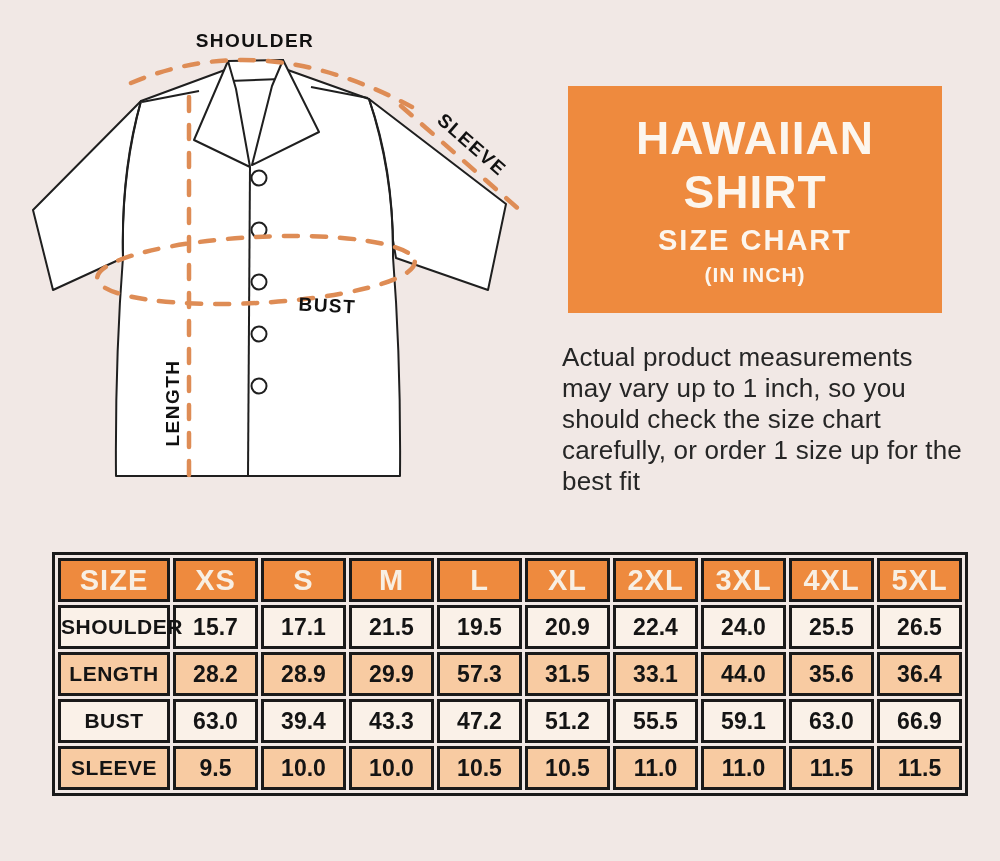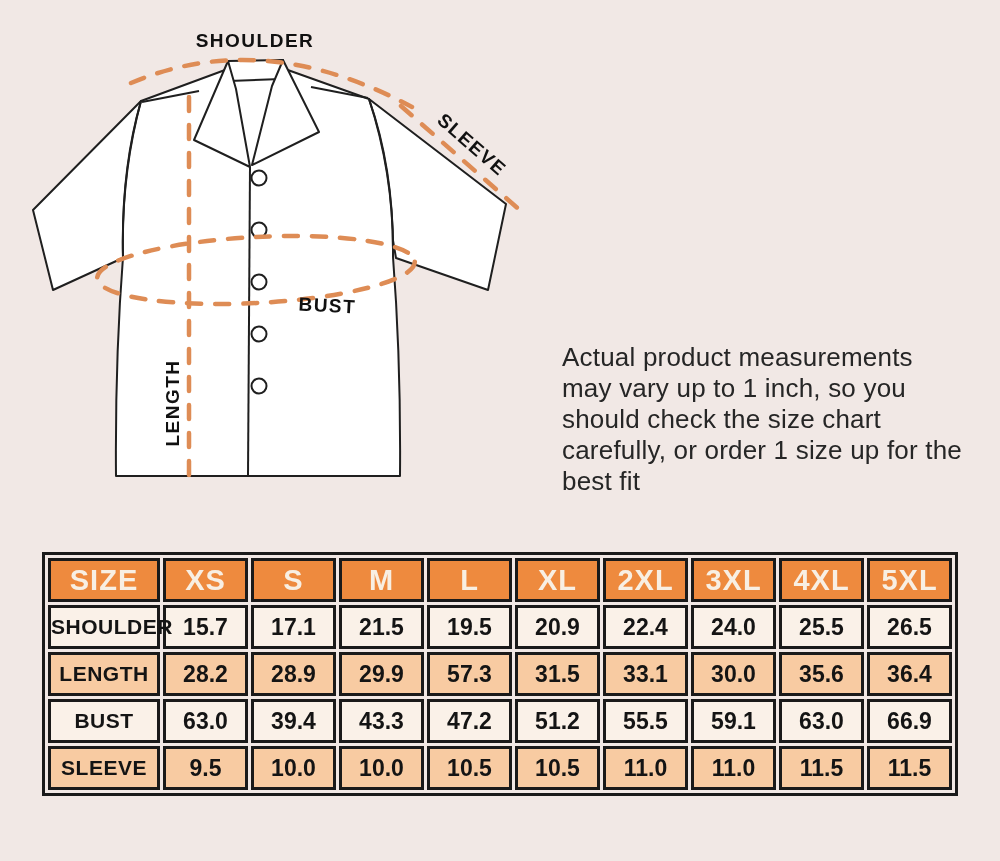--- a/index.html
+++ b/index.html
@@ -30,21 +30,21 @@
   .title-unit{font-size:21px;line-height:28px;letter-spacing:1px;}
 
   
   .note{
     position:absolute;left:562px;top:342px;width:400px;
     font-size:26px;line-height:31px;color:#262626;letter-spacing:0.2px;
   }
 
   
   .size-table{
-    position:absolute;left:42px;top:552px;width:916px;
+    position:absolute;left:52px;top:552px;width:916px;
     table-layout:fixed;
     border-collapse:separate;border-spacing:3px;
     border:3px solid #1A1A1A;
   }
   .size-table col.c-label{width:112px;}
   .size-table th,.size-table td{
     border:3px solid #1A1A1A;height:38px;
     text-align:center;vertical-align:middle;
     font-weight:700;padding:0;
   }
@@ -95,20 +95,26 @@
       <ellipse class="dash" cx="281" cy="300" rx="159" ry="33" transform="rotate(-3 281 300)"></ellipse>
       <path class="dash" d="M214,127 L214,507"></path>
 
       <text class="measure-label" x="280" y="77" text-anchor="middle">SHOULDER</text>
       <text class="measure-label" transform="translate(461,152) rotate(41)" text-anchor="start">SLEEVE</text>
       <text class="measure-label" transform="translate(352,342) rotate(3)" text-anchor="middle">BUST</text>
       <text class="measure-label" transform="translate(204,433) rotate(-90)" text-anchor="middle">LENGTH</text>
     </g>
   </svg>
 
+  <div class="title-box">
+    <div class="title-main">HAWAIIAN</div>
+    <div class="title-main">SHIRT</div>
+    <div class="title-sub">SIZE CHART</div>
+    <div class="title-unit">(IN INCH)</div>
+  </div>
 
   <div class="note">Actual product measurements may vary up to 1 inch, so you should check the size chart carefully, or order 1 size up for the best fit</div>
 
   <table class="size-table">
     <colgroup>
       <col class="c-label">
         <col>
         <col>
         <col>
         <col>
@@ -144,21 +150,21 @@
       <td>26.5</td>
     </tr>
     <tr class="row-peach">
       <td class="row-label">LENGTH</td>
       <td>28.2</td>
       <td>28.9</td>
       <td>29.9</td>
       <td>57.3</td>
       <td>31.5</td>
       <td>33.1</td>
-      <td>30.0</td>
+      <td>44.0</td>
       <td>35.6</td>
       <td>36.4</td>
     </tr>
     <tr class="row-cream">
       <td class="row-label">BUST</td>
       <td>63.0</td>
       <td>39.4</td>
       <td>43.3</td>
       <td>47.2</td>
       <td>51.2</td>

